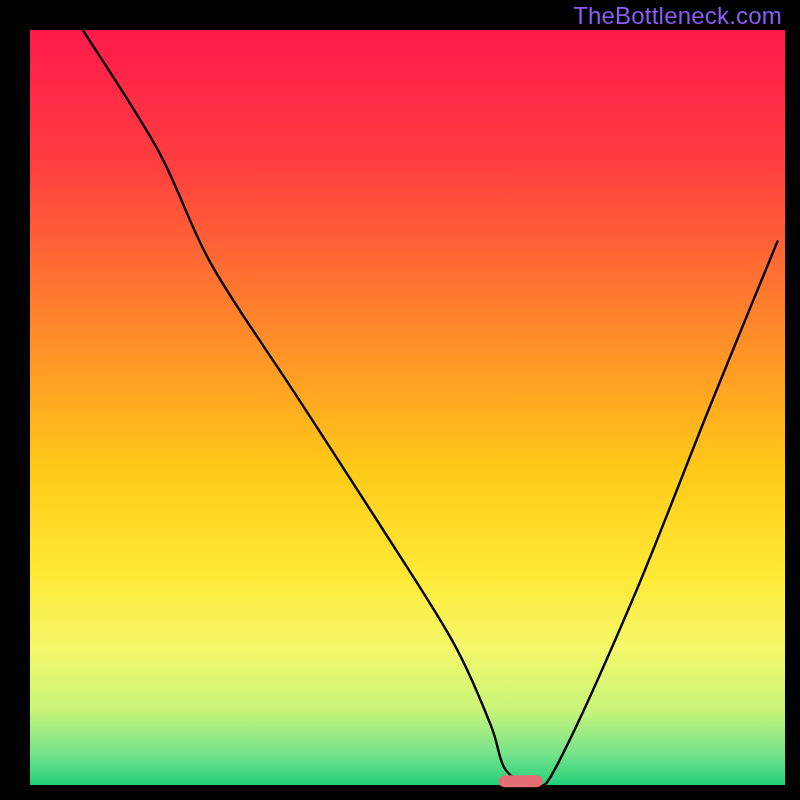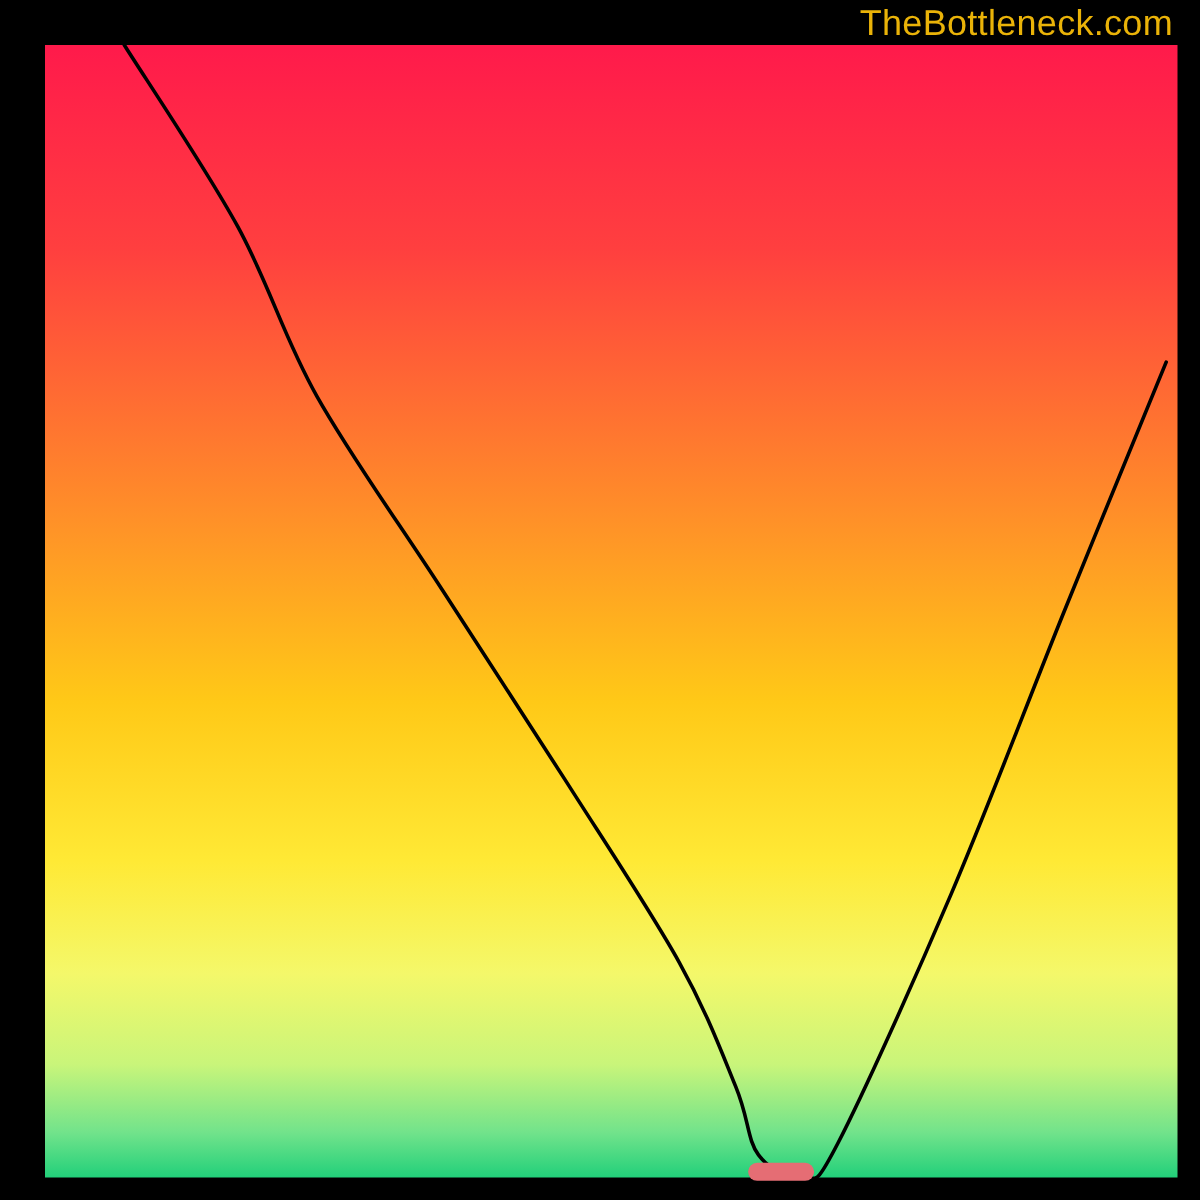--- a/index.html
+++ b/index.html
@@ -14,21 +14,21 @@
   .frame {
     position: relative;
     width: 800px;
     height: 800px;
     background: #000;
   }
   .watermark {
     position: absolute;
     top: 2px;
     right: 18px;
-    color: #eab308;
+    color: #8b5cf6;
     font-size: 24px;
     font-weight: 500;
     letter-spacing: 0.2px;
     z-index: 10;
     user-select: none;
   }
   svg {
     position: absolute;
     top: 0;
     left: 0;

